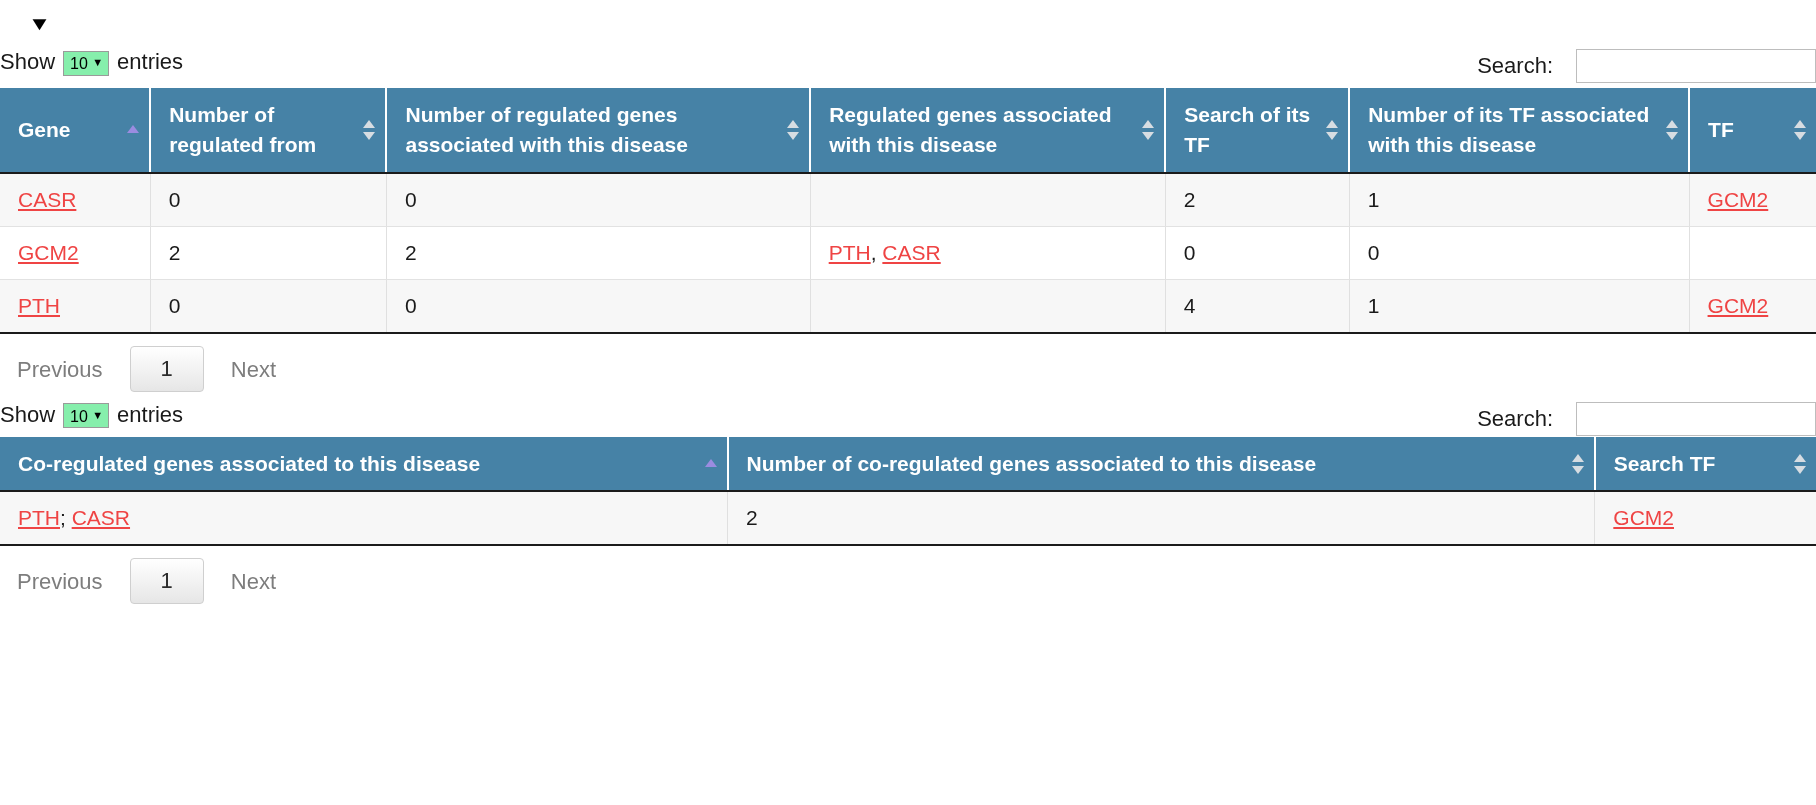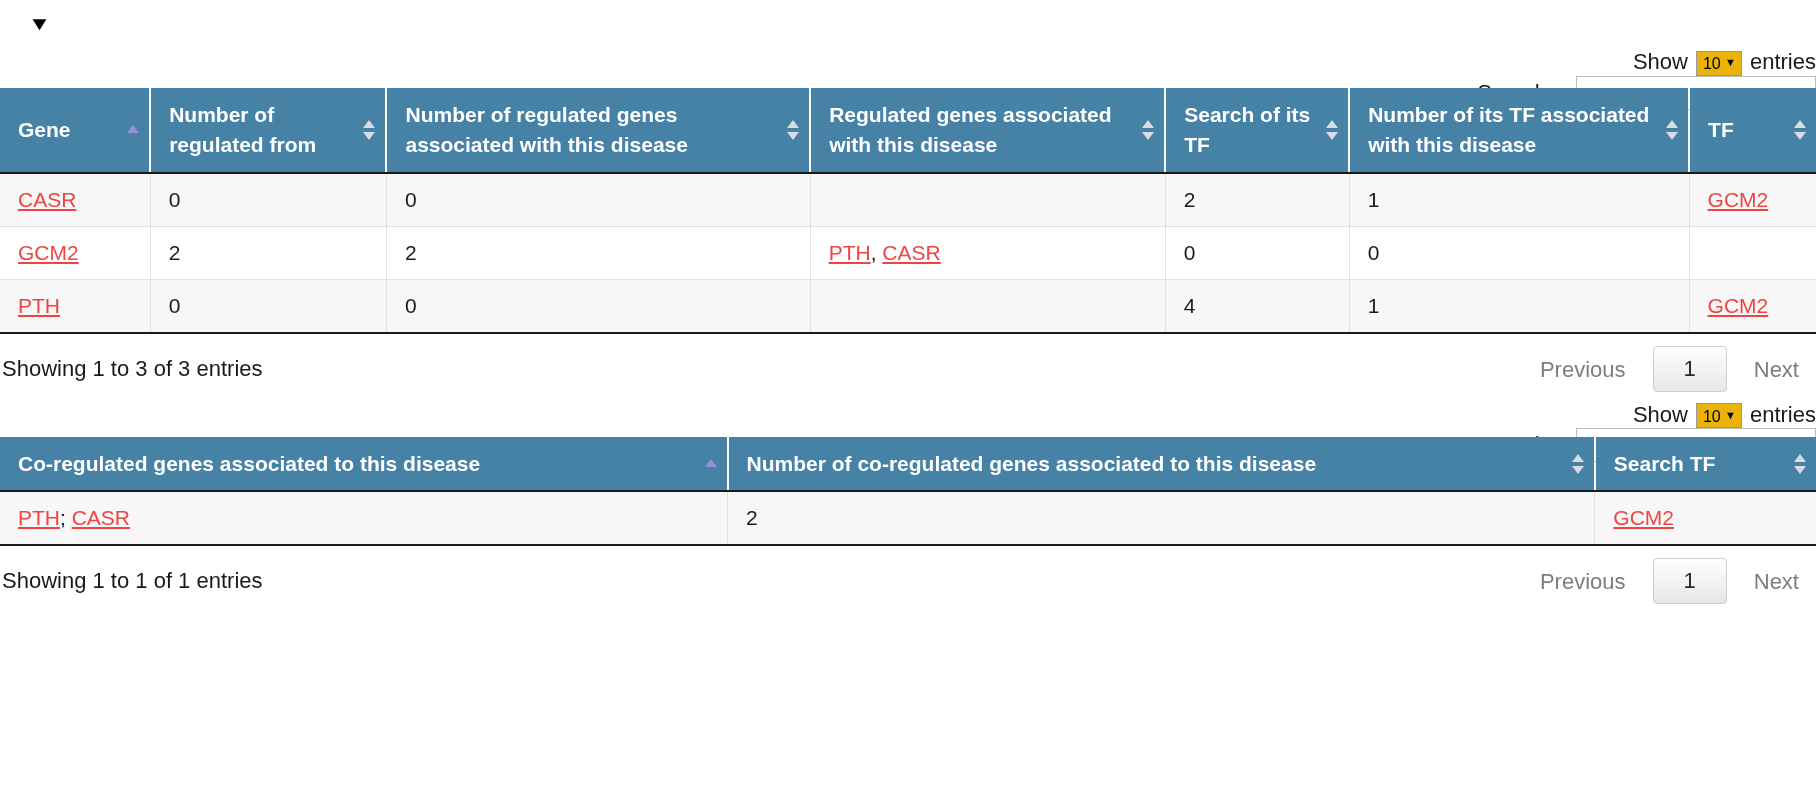--- a/index.html
+++ b/index.html
@@ -33,39 +33,38 @@
     font-size: 19px;
     line-height: 1;
     color: #000;
     transform: scaleX(1.25);
     display: inline-block;
   }
 
   
   .dt-top {
     display: flex;
-    align-items: flex-end;
+    align-items: flex-start;
     justify-content: space-between;
     padding: 6px 0 8px 0;
     height: 44px;
-    flex-direction: column;
   }
   .dt-length {
     font-size: 22px;
     color: #1a1a1a;
     display: flex;
     align-items: center;
     gap: 8px;
     white-space: nowrap;
   }
   .len-select {
     appearance: none;
     -webkit-appearance: none;
     border: 1px solid #9a9a9a;
-    background: #eab308;
+    background: #86efac;
     font-family: "Liberation Sans", sans-serif;
     font-size: 16px;
     color: #000;
     padding: 1px 20px 0 6px;
     height: 25px;
     line-height: 21px;
     border-radius: 0;
     position: relative;
   }
   .len-wrap { position: relative; display: inline-block; }
@@ -334,21 +333,20 @@
           <td>0</td>
           <td></td>
           <td>4</td>
           <td>1</td>
           <td><a class="gene-link" href="#">GCM2</a></td>
         </tr>
       </tbody>
   </table>
 
   <div class="dt-bottom">
-    <div class="dt-info">Showing 1 to 3 of 3 entries</div>
     <div class="dt-paginate">
       <span class="pg-btn">Previous</span>
       <span class="pg-num">1</span>
       <span class="pg-btn">Next</span>
     </div>
   </div>
 
   <div class="dt-top" style="height:40px;">
     <div class="dt-length">
       <span>Show</span>
@@ -399,21 +397,20 @@
     <tbody id="t2-body">
         <tr class="odd">
           <td><a class="gene-link" href="#">PTH</a>; <a class="gene-link" href="#">CASR</a></td>
           <td>2</td>
           <td><a class="gene-link" href="#">GCM2</a></td>
         </tr>
       </tbody>
   </table>
 
   <div class="dt-bottom">
-    <div class="dt-info">Showing 1 to 1 of 1 entries</div>
     <div class="dt-paginate">
       <span class="pg-btn">Previous</span>
       <span class="pg-num">1</span>
       <span class="pg-btn">Next</span>
     </div>
   </div>
 
 </div>
 
 </body></html>

